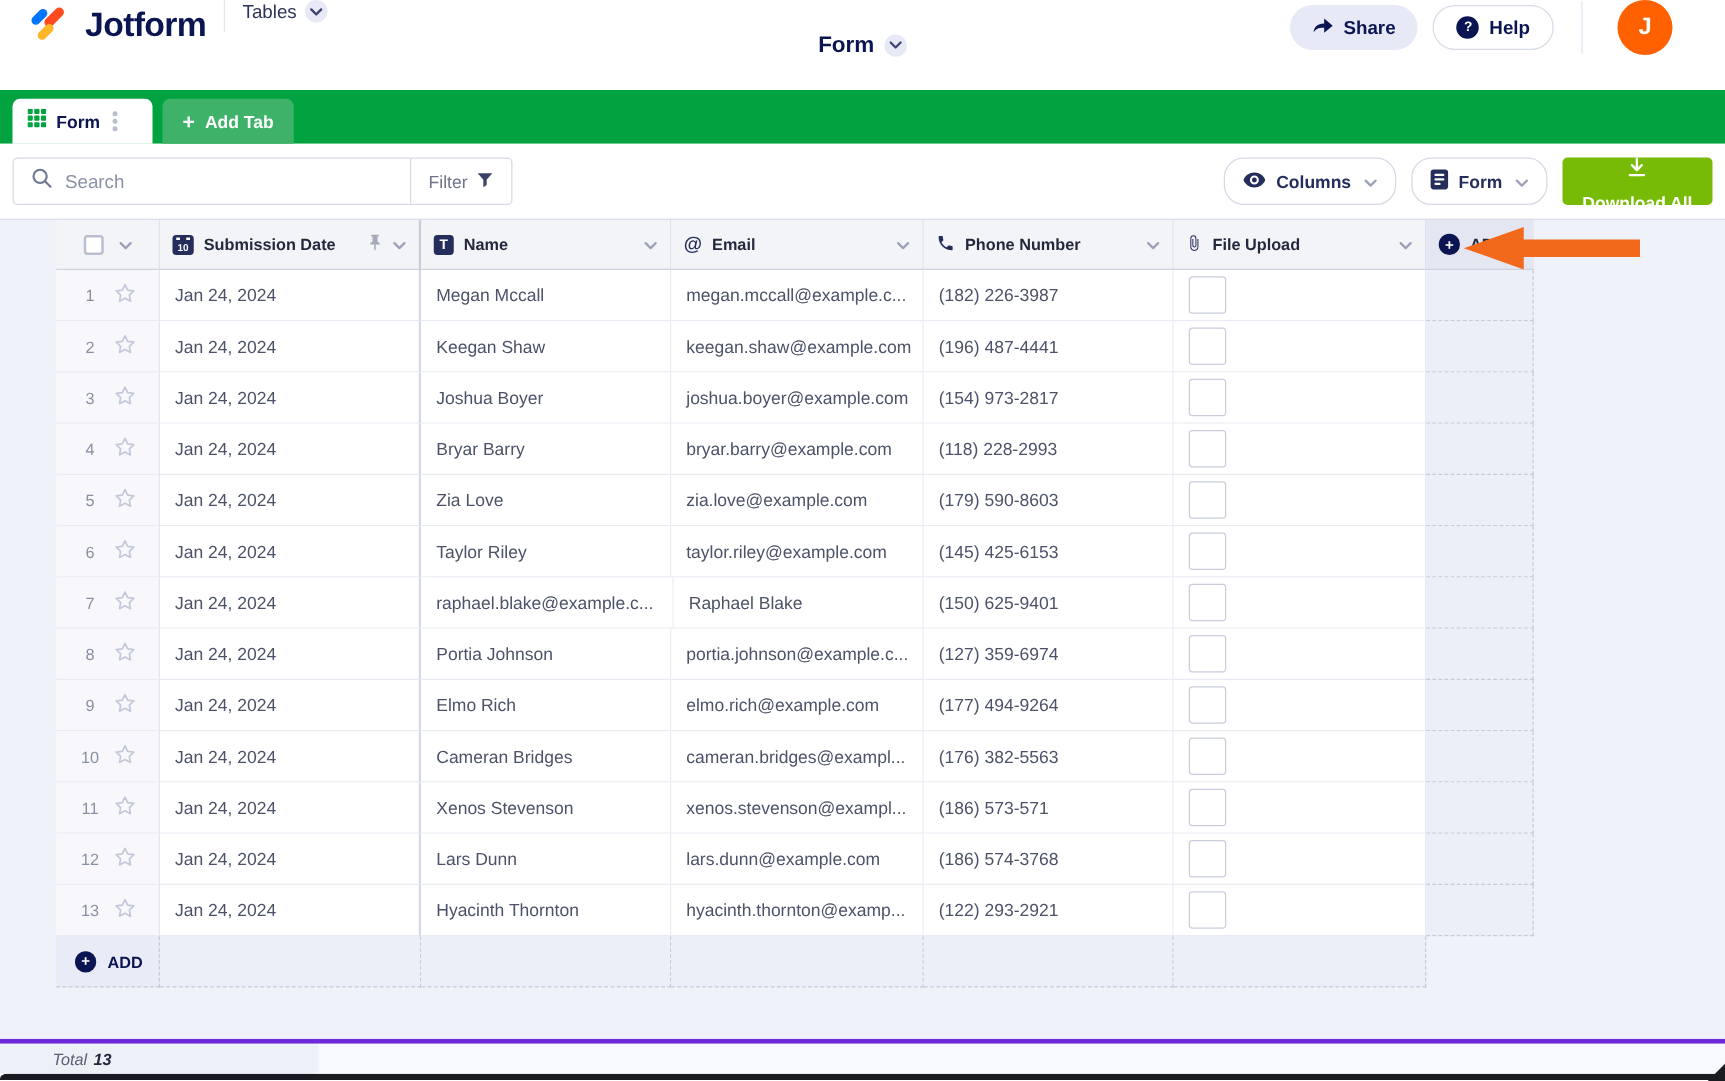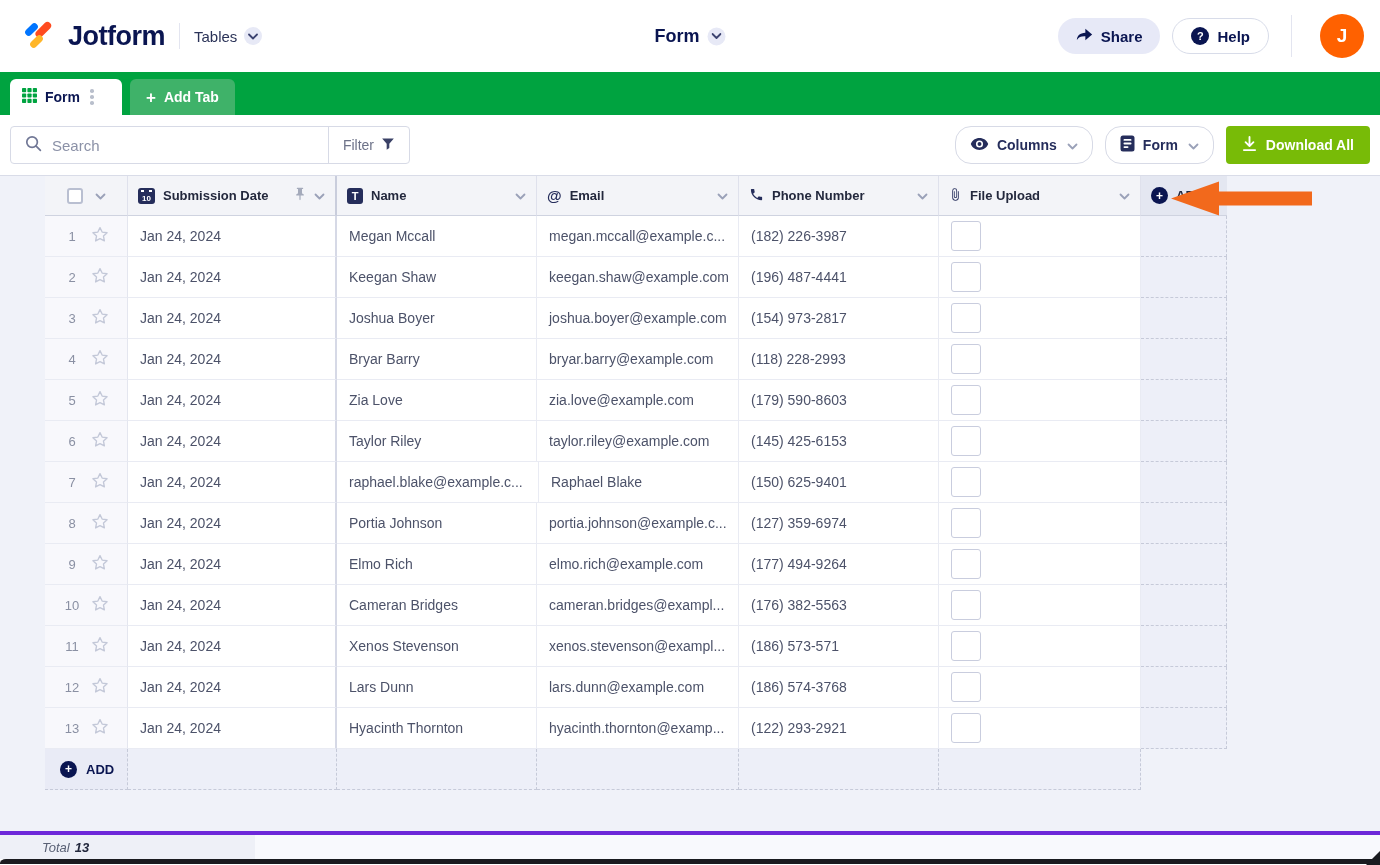--- a/index.html
+++ b/index.html
@@ -1,20 +1,20 @@
 <!DOCTYPE html>
 <html><head>
 <meta charset="utf-8">
 <style>
   * { margin:0; padding:0; box-sizing:border-box; }
   html,body { width:1380px; height:865px; background:#fff; font-family:"Liberation Sans", sans-serif; }
   .page { position:relative; width:1380px; height:865px; overflow:hidden; background:#fff; }
 
   
-  .topbar { height:72px; display:flex; align-items:center; padding:0 16px 0 22px; background:#fff; position:relative; }
+  .topbar { height:72px; display:flex; align-items:flex-start; padding:0 42px 0 22px; background:#fff; position:relative; }
   .brand { display:flex; align-items:center; gap:10px; }
   .brand-name { font-size:27px; font-weight:800; color:#0a1551; letter-spacing:-0.5px; }
   .v-divider { width:1px; height:26px; background:#e3e5f0; margin:0 14px; }
   .workspace { display:flex; align-items:center; gap:7px; font-size:15px; color:#2b3358; }
   .chev-circle { width:18px; height:18px; border-radius:50%; background:#e7e9f6; display:flex; align-items:center; justify-content:center; }
   .page-title { position:absolute; left:50%; top:50%; transform:translate(-50%,-50%); display:flex; align-items:center; gap:8px; }
   .page-title .t { font-size:18px; font-weight:700; color:#0a1551; }
   .topbar-right { margin-left:auto; display:flex; align-items:center; gap:12px; }
   .pill { display:flex; align-items:center; gap:8px; height:36px; padding:0 18px; border-radius:999px; font-size:15px; font-weight:700; color:#0a1551; cursor:pointer; }
   .pill.share { background:#e7e9f7; }
@@ -36,21 +36,21 @@
   .toolbar { height:60px; background:#fff; display:flex; align-items:center; padding:0 10px; }
   .search-group { width:400px; height:38px; border:1px solid #d7dae6; border-radius:4px; display:flex; align-items:center; background:#fff; }
   .search-left { flex:1; display:flex; align-items:center; gap:10px; padding:0 14px; }
   .search-ph { font-size:15px; color:#8b91a7; }
   .search-sep { width:1px; height:100%; background:#d7dae6; }
   .filter-part { display:flex; align-items:center; gap:7px; padding:0 14px; height:100%; cursor:pointer; }
   .filter-part span { font-size:14px; color:#6d7288; }
   .toolbar-right { margin-left:auto; display:flex; align-items:center; gap:12px; }
   .tbtn { height:38px; display:flex; align-items:center; gap:8px; padding:0 14px; border:1px solid #d7dae6; border-radius:16px; background:#fff; font-size:14px; font-weight:700; color:#252d5b; cursor:pointer; }
   .tbtn-chev { margin-left:2px; }
-  .download-btn { height:38px; display:flex; align-items:center; gap:9px; padding:0 16px; border-radius:4px; background:#78bb07; color:#fff; font-size:14px; font-weight:700; cursor:pointer; }
+  .download-btn { height:38px; display:flex; align-items:center; gap:9px; padding:0 16px; border-radius:4px; background:#78bb07; color:#fff; font-size:14px; font-weight:700; cursor:pointer;flex-direction:column; }
 
   
   .table-area { position:relative; background:#f0f2f9; border-top:1px solid #d9dce8; height:656px; }
   .trow { display:flex;margin-left:45px; }
   .c0{width:83px;} .c1{width:209px;} .c2{width:200px;} .c3{width:202px;} .c4{width:200px;} .c5{width:202px;} .c6{width:86px;}
   .thead { height:40px; }
   .th { background:#f3f4f8; border-bottom:1px solid #cfd3e0; border-right:1px solid #dfe1ec; display:flex; align-items:center; gap:8px; padding:0 10px; font-size:13px; font-weight:700; color:#23283d; }
   .th.rowsel { justify-content:center; gap:12px; }
   .th .spacer { flex:1; }
   .th.pin-right { border-right:2px solid #c9cddc; }

